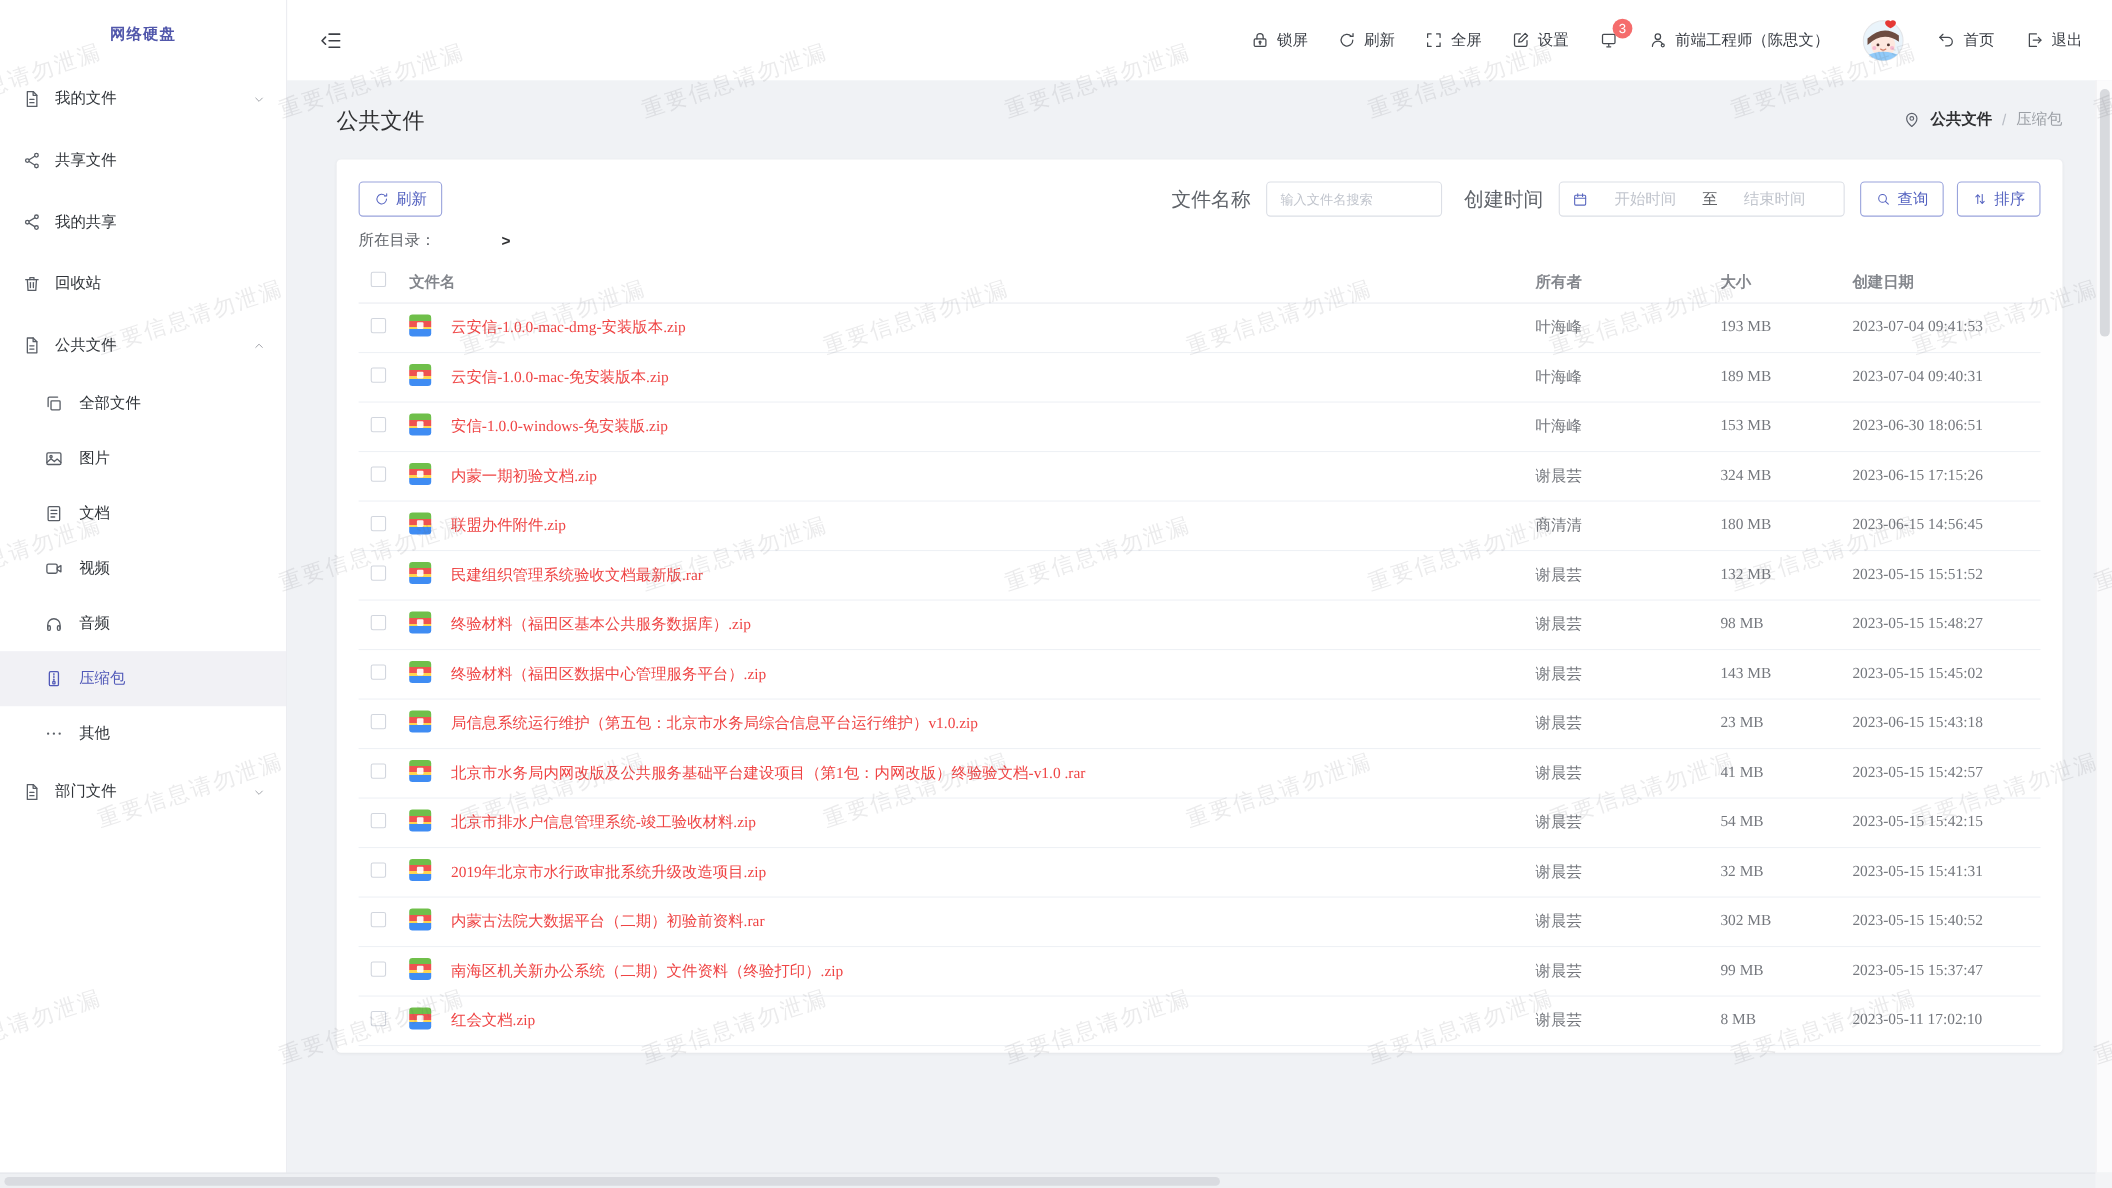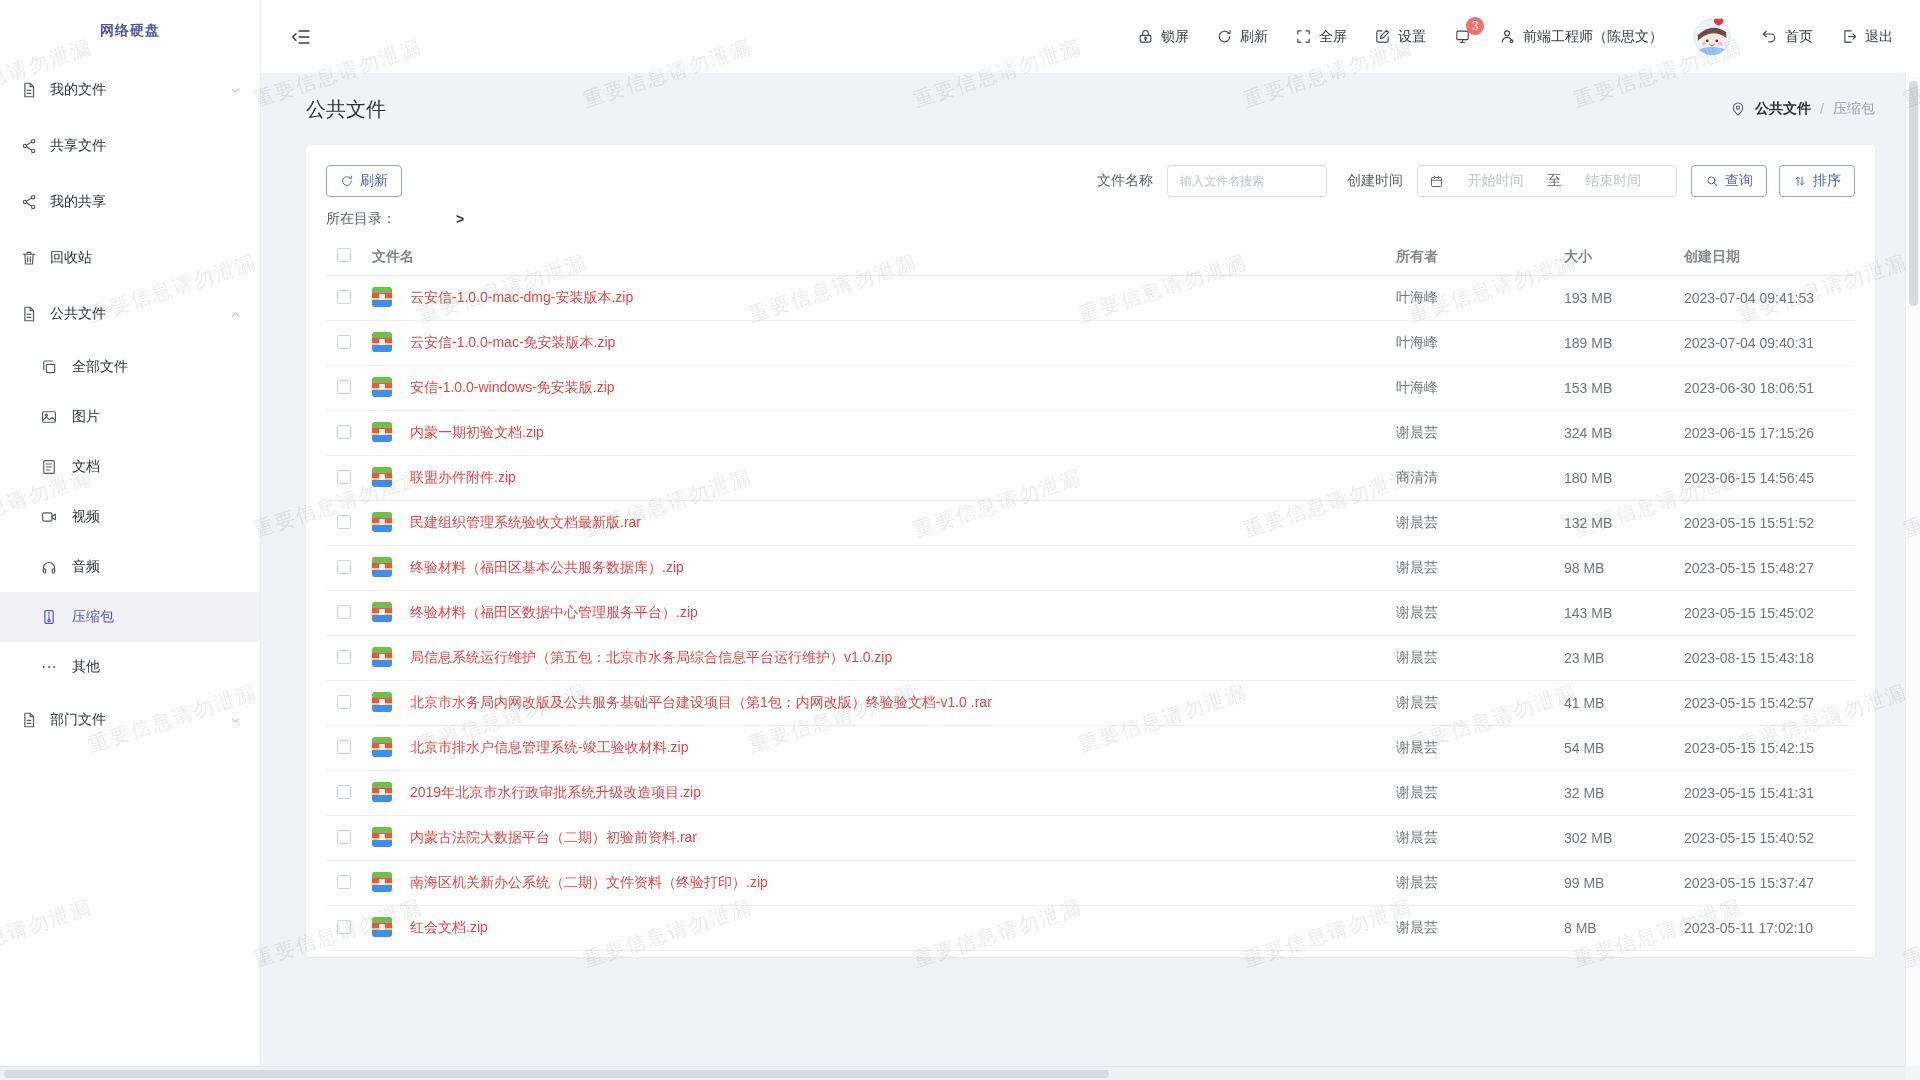--- a/index.html
+++ b/index.html
@@ -41,33 +41,33 @@
   .breadcrumb .ic{width:16px;height:16px;color:#5c616b;}
   .bc-root{color:#303133;font-weight:bold;cursor:pointer;}
   .bc-sep{color:#b8bcc4;}
   .bc-cur{color:#9ca0a6;}
 
   .card{background:#fff;border-radius:4px;padding:20px 20px 0;height:812px;box-shadow:0 1px 3px rgba(0,0,0,.05);}
   .toolbar{display:flex;align-items:center;}
   .btn{height:32px;display:inline-flex;align-items:center;gap:6px;padding:0 13px;border:1px solid #99a3dc;border-radius:4px;color:#5462c0;font-size:14px;background:#fff;cursor:pointer;white-space:nowrap;}
   .btn .ic{width:14px;height:14px;}
   .filters{margin-left:auto;display:flex;align-items:center;}
-  .flabel{font-size:14px;color:#5f6369;margin-right:14px;white-space:nowrap;}
+  .flabel{font-size:18px;color:#5f6369;margin-right:14px;white-space:nowrap;}
   .search-input{width:160px;height:32px;border:1px solid #dcdfe6;border-radius:4px;padding:0 12px;font-size:12px;color:#606266;outline:none;margin-right:20px;font-family:inherit;}
   .search-input::placeholder{color:#c1c5cd;}
   .daterange{width:260px;height:32px;border:1px solid #dcdfe6;border-radius:4px;display:flex;align-items:center;padding:0 11px;margin-right:14px;}
   .daterange .ic{width:15px;height:15px;color:#5a68c0;flex:none;}
   .ph{color:#c1c5cd;font-size:14px;flex:1;text-align:center;white-space:nowrap;}
   .zhi{color:#606266;font-size:14px;flex:none;}
   .btn.query{margin-right:12px;}
 
   .dir-row{margin-top:13px;font-size:14px;color:#5f6369;display:flex;align-items:center;gap:48px;}
   .dir-arrow{color:#303133;margin-left:12px;font-weight:bold;}
 
-  .thead,.trow{display:grid;grid-template-columns:46px 38px 1fr 168px 120px 171px;align-items:center;}
+  .thead,.trow{display:grid;grid-template-columns:46px 38px 1fr 168px 120px 171px;align-items:center;font-family:Liberation Serif, serif;}
   .thead{margin-top:10px;height:38px;border-bottom:1px solid #e9ecf1;font-size:14px;color:#84878d;font-weight:bold;}
   .th-name{grid-column:2/4;}
   .trow{height:45px;border-bottom:1px solid #eef1f5;font-size:14px;color:#74777d;cursor:default;}
   .cell.name{color:#ef4444;padding-right:44px;white-space:nowrap;overflow:hidden;text-overflow:ellipsis;cursor:pointer;}
   .checkbox{width:14px;height:14px;border:1px solid #d2d6de;border-radius:2px;background:#fff;display:inline-block;margin-left:11px;cursor:pointer;}
   .zip-badge{width:20px;height:20px;border-radius:3px;position:relative;display:inline-block;
      background:linear-gradient(180deg,#6fbf4a 0%,#6fbf4a 28%,#ef5350 28%,#ef5350 56%,#ffd54f 56%,#ffd54f 66%,#3f8cf3 66%,#3f8cf3 100%);}
   .zip-badge::after{content:'';position:absolute;left:7px;top:7px;width:6px;height:6px;background:#fff;border-radius:1px;opacity:.92;}
 
   
@@ -545,21 +545,21 @@
               <span class="cell">143 MB</span>
               <span class="cell">2023-05-15 15:45:02</span>
             </div>
 
             <div class="trow">
               <span><span class="checkbox"></span></span>
               <span><span class="zip-badge"></span></span>
               <span class="cell name">局信息系统运行维护（第五包：北京市水务局综合信息平台运行维护）v1.0.zip</span>
               <span class="cell">谢晨芸</span>
               <span class="cell">23 MB</span>
-              <span class="cell">2023-08-15 15:43:18</span>
+              <span class="cell">2023-06-15 15:43:18</span>
             </div>
 
             <div class="trow">
               <span><span class="checkbox"></span></span>
               <span><span class="zip-badge"></span></span>
               <span class="cell name">北京市水务局内网改版及公共服务基础平台建设项目（第1包：内网改版）终验验文档-v1.0 .rar</span>
               <span class="cell">谢晨芸</span>
               <span class="cell">41 MB</span>
               <span class="cell">2023-05-15 15:42:57</span>
             </div>

